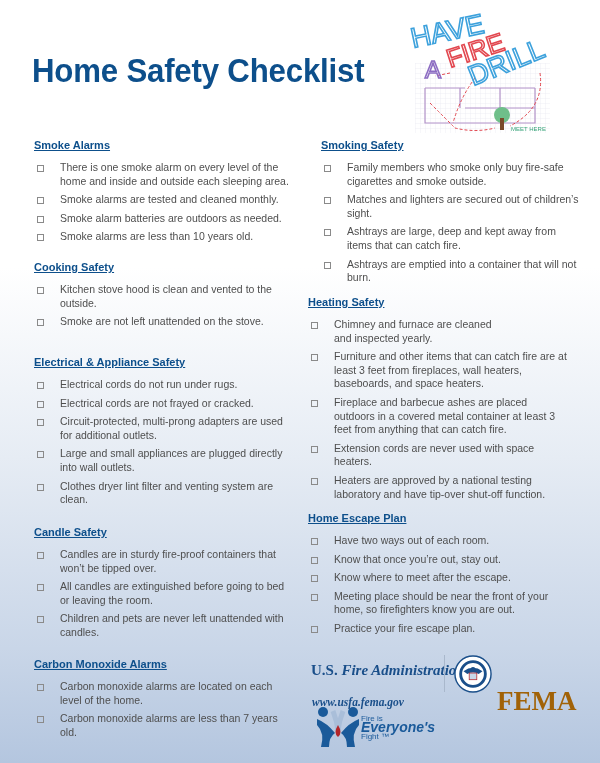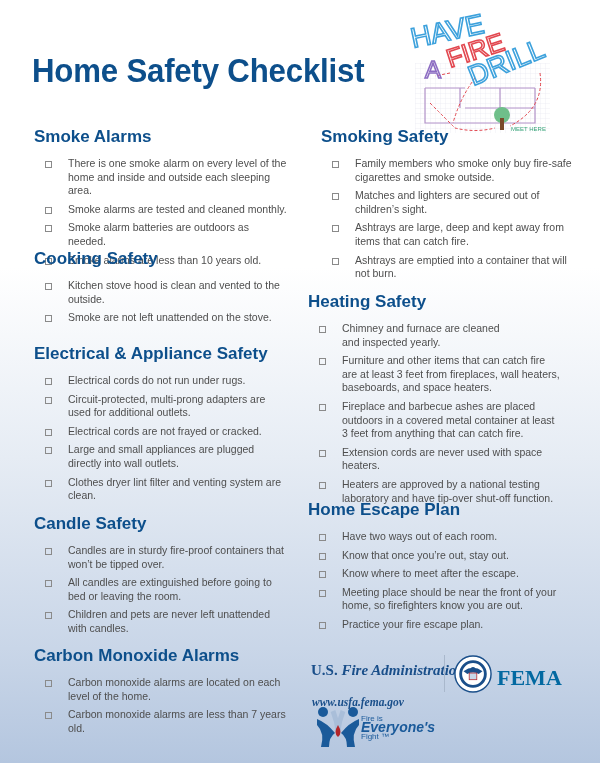--- a/index.html
+++ b/index.html
@@ -11,44 +11,45 @@
   .page { position: relative; width: 600px; height: 763px; }
   .title {
     position: absolute; left: 32px; top: 53px;
     font-family: "Liberation Sans", sans-serif;
     font-weight: bold; font-size: 32.5px; color: #0d4f8b; letter-spacing: -0.2px;
     transform: scaleX(0.96); transform-origin: left;
   }
   .drawing { position: absolute; left: 405px; top: 8px; width: 170px; height: 125px; }
   .section { position: absolute; }
   .section h2 {
-    margin: 0 0 10px 0; font-size: 17px; font-weight: bold; color: #0d4f8b;
+    margin: 12px 0 10px 0; font-size: 11px; font-weight: bold; color: #0d4f8b;
     font-family: "Liberation Sans", sans-serif;
+    text-decoration: underline;
   }
-  .section ul { list-style: none; margin: 8px; padding: 0; }
+  .section ul { list-style: none; margin: 0; padding: 0; }
   .section li {
     position: relative; padding-left: 26px; margin-bottom: 5px;
     font-size: 10.5px; line-height: 13.6px; color: #4e4e4e;
   }
   .section li .box {
     position: absolute; left: 3px; top: 4px; width: 5px; height: 5px;
     border: 1px solid #8a8a8a; box-sizing: content-box;
   }
   .footer-usfa {
     position: absolute; left: 311px; top: 662px;
     font-family: "Liberation Serif", serif; color: #1a4f8a;
   }
   .usfa-name { font-size: 15px; font-weight: bold; font-style: normal; }
   .usfa-name i { font-style: italic; }
   .usfa-url { font-size: 11.5px; font-style: italic; font-weight: bold; margin-top: 17px; margin-left: 1px; }
   .vdivider { position: absolute; left: 444px; top: 655px; width: 1px; height: 37px; background: #a9b8cc; }
   .seal { position: absolute; left: 454px; top: 655px; width: 38px; height: 38px; }
   .fema-text {
-    position: absolute; left: 497px; top: 665px;
-    font-family: "Liberation Serif", serif; font-weight: bold; font-size: 22px; color: #0369a1;
+    position: absolute; left: 497px; top: 686px;
+    font-family: "Liberation Serif", serif; font-weight: bold; font-size: 27px; color: #a16207;
   }
   .fief-logo { position: absolute; left: 315px; top: 703px; width: 46px; height: 48px; }
   .fief-text {
     position: absolute; left: 361px; top: 714px; font-size: 8px; line-height: 9px; color: #1a5a9a;
   }
   .fief-text .strong { font-weight: bold; font-size: 14px; font-style: italic; }
 </style>
 </head>
 <body>
 
@@ -99,22 +100,22 @@
       <li><span class="box"></span></li>
       <li><span class="box"></span><span>Kitchen stove hood is clean and vented to the outside.</span></li>
       <li><span class="box"></span><span>Smoke are not left unattended on the stove.</span></li>
     </ul>
   </div>
 
   <div class="section" style="left:34px; top:344px; width:262px;">
     <h2>Electrical &amp; Appliance Safety</h2>
     <ul>
       <li><span class="box"></span><span>Electrical cords do not run under rugs.</span></li>
+      <li><span class="box"></span><span>Electrical cords are not frayed or cracked.</span></li>
       <li><span class="box"></span><span>Circuit-protected, multi-prong adapters are used for additional outlets.</span></li>
-      <li><span class="box"></span><span>Electrical cords are not frayed or cracked.</span></li>
       <li><span class="box"></span><span>Large and small appliances are plugged directly into wall outlets.</span></li>
       <li><span class="box"></span><span>Clothes dryer lint filter and venting system are clean.</span></li>
     </ul>
   </div>
 
   <div class="section" style="left:34px; top:514px; width:262px;">
     <h2>Candle Safety</h2>
     <ul>
       <li><span class="box"></span><span>Candles are in sturdy fire-proof containers that won’t be tipped over.</span></li>
       <li><span class="box"></span><span>All candles are extinguished before going to bed or leaving the room.</span></li>
@@ -133,21 +134,21 @@
   <div class="section" style="left:321px; top:127px; width:260px;">
     <h2>Smoking Safety</h2>
     <ul>
       <li><span class="box"></span><span>Family members who smoke only buy fire-safe cigarettes and smoke outside.</span></li>
       <li><span class="box"></span><span>Matches and lighters are secured out of children’s sight.</span></li>
       <li><span class="box"></span><span>Ashtrays are large, deep and kept away from items that can catch fire.</span></li>
       <li><span class="box"></span><span>Ashtrays are emptied into a container that will not burn.</span></li>
     </ul>
   </div>
 
-  <div class="section" style="left:308px; top:292px; width:260px;">
+  <div class="section" style="left:308px; top:284px; width:260px;">
     <h2>Heating Safety</h2>
     <ul>
       <li style="padding-right:60px;"><span class="box"></span><span>Chimney and furnace are cleaned and inspected yearly.</span></li>
       <li><span class="box"></span><span>Furniture and other items that can catch fire are at least 3 feet from fireplaces, wall heaters, baseboards, and space heaters.</span></li>
       <li><span class="box"></span><span>Fireplace and barbecue ashes are placed outdoors in a covered metal container at least 3 feet from anything that can catch fire.</span></li>
       <li><span class="box"></span><span>Extension cords are never used with space heaters.</span></li>
       <li><span class="box"></span><span>Heaters are approved by a national testing laboratory and have tip-over shut-off function.</span></li>
     </ul>
   </div>
 

